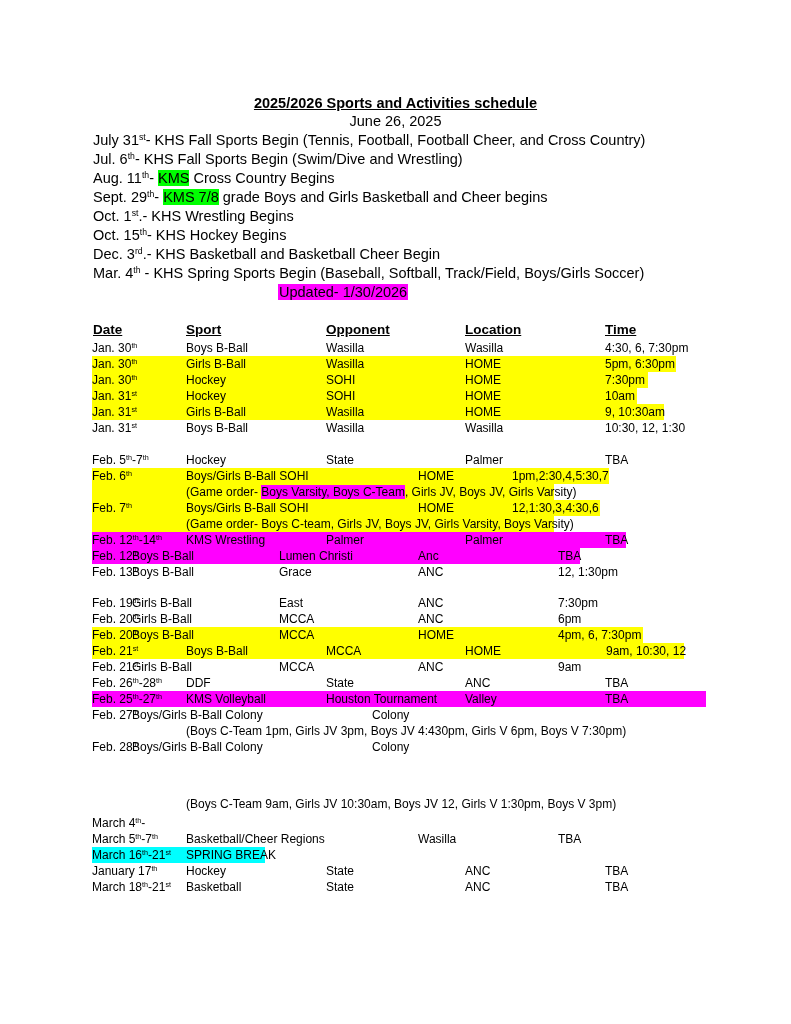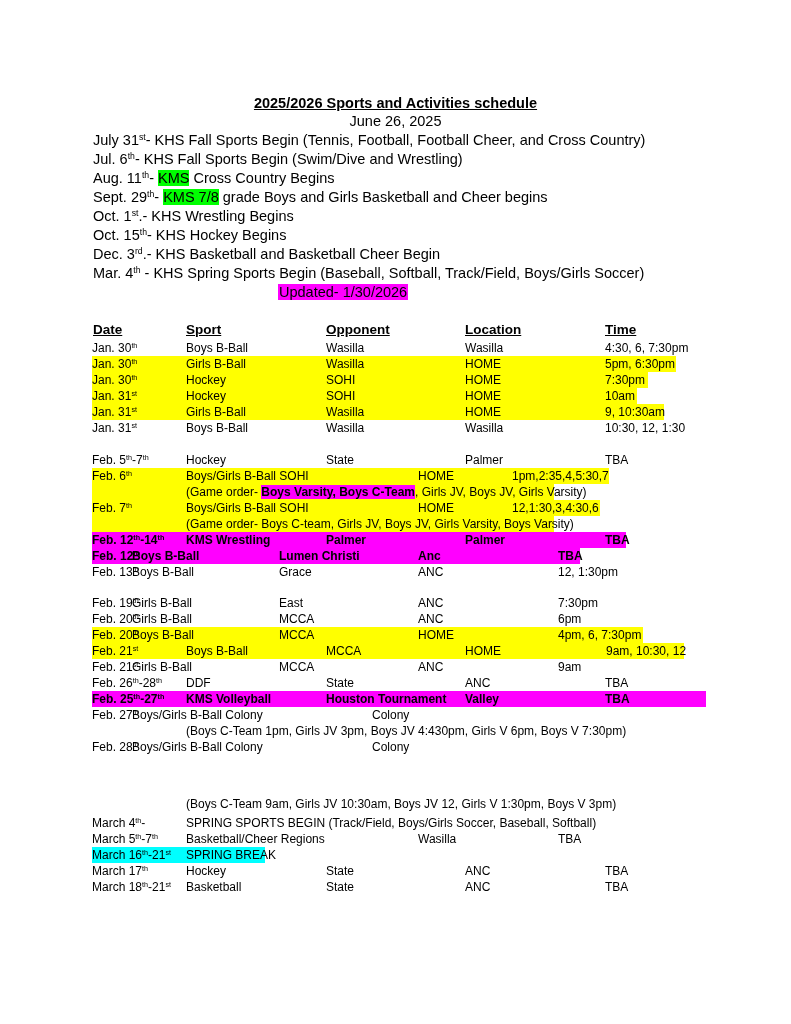--- a/index.html
+++ b/index.html
@@ -9,21 +9,21 @@
   .title { top:95px; left:0; width:791px; text-align:center; font-size:14.5px; font-weight:bold; text-decoration:underline; }
   .subtitle { top:113px; left:0; width:791px; text-align:center; font-size:14.5px; }
   .intro { left:93px; font-size:14.5px; }
   .updated { top:284px; left:278px; font-size:14.5px; background:#ff00ff; padding:0 1px; }
   .hl-green { background:#00ff00; }
   sup { font-size:0.6em; vertical-align:0.55em; line-height:0; }
   .hdr { top:322px; font-size:13.5px; font-weight:bold; text-decoration:underline; }
   .row { position:absolute; left:92px; height:16px; font-size:12px; line-height:16px; }
   .row .c { position:absolute; top:0; white-space:nowrap; }
   .bg-y { background:#ffff00; }
-  .bg-m { background:#ff00ff;font-weight:bold; }
+  .bg-m { background:#ff00ff; }
   .bg-c { background:#00ffff; }
 </style>
 </head>
 <body>
 
 <div class="abs title">2025/2026 Sports and Activities schedule</div>
 <div class="abs subtitle">June 26, 2025</div>
 
 <div class="abs intro" style="top:132px"><span>July 31</span><sup>st</sup><span>- </span><span>KHS Fall Sports Begin (Tennis, Football, Football Cheer, and Cross Country)</span></div>
 <div class="abs intro" style="top:151px"><span>Jul. 6</span><sup>th</sup><span>- </span><span>KHS Fall Sports Begin (Swim/Dive and Wrestling)</span></div>
@@ -90,21 +90,21 @@
   <span class="c" style="left:94px">Hockey</span>
   <span class="c" style="left:234px">State</span>
   <span class="c" style="left:373px">Palmer</span>
   <span class="c" style="left:513px">TBA</span>
 </div>
 
 <div class="row bg-y" style="top:468px;width:517px">
   <span class="c" style="left:0"><span>Feb. 6</span><sup>th</sup></span>
   <span class="c" style="left:94px">Boys/Girls B-Ball  SOHI</span>
   <span class="c" style="left:326px">HOME</span>
-  <span class="c" style="left:420px">1pm,2:35,4,5:30,7</span>
+  <span class="c" style="left:420px">1pm,2:30,4,5:30,7</span>
 </div>
 <div class="row bg-y" style="top:484px;width:462px">
   <span class="c" style="left:94px"><span>(Game order- </span><span class="bg-m">Boys Varsity, Boys C-Team</span><span>, Girls JV, Boys JV, Girls Varsity)</span></span>
 </div>
 
 <div class="row bg-y" style="top:500px;width:508px">
   <span class="c" style="left:0"><span>Feb. 7</span><sup>th</sup></span>
   <span class="c" style="left:94px">Boys/Girls B-Ball  SOHI</span>
   <span class="c" style="left:326px">HOME</span>
   <span class="c" style="left:420px">12,1:30,3,4:30,6</span>
@@ -198,34 +198,33 @@
   <span class="c" style="left:0"><span>Feb. 28</span><sup>th</sup></span>
   <span class="c" style="left:40px">Boys/Girls B-Ball  Colony</span>
   <span class="c" style="left:280px">Colony</span>
 </div>
 <div class="row" style="top:796px;width:540px">
   <span class="c" style="left:94px">(Boys C-Team 9am, Girls JV 10:30am, Boys JV 12, Girls V 1:30pm, Boys V 3pm)</span>
 </div>
 
 <div class="row" style="top:815px;width:540px">
   <span class="c" style="left:0"><span>March 4</span><sup>th</sup><span>-</span></span>
-  <span class="c" style="left:94px">SPRING SPORTS BEGIN (Track/Field, Boys/Girls Soccer, Baseball, Softball)</span>
 </div>
 <div class="row" style="top:831px;width:540px">
   <span class="c" style="left:0"><span>March 5</span><sup>th</sup><span>-7</span><sup>th</sup></span>
   <span class="c" style="left:94px">Basketball/Cheer Regions</span>
   <span class="c" style="left:326px">Wasilla</span>
   <span class="c" style="left:466px">TBA</span>
 </div>
 <div class="row bg-c" style="top:847px;width:173px">
   <span class="c" style="left:0"><span>March 16</span><sup>th</sup><span>-21</span><sup>st</sup></span>
   <span class="c" style="left:94px">SPRING BREAK</span>
 </div>
 <div class="row" style="top:863px;width:540px">
-  <span class="c" style="left:0"><span>March 17</span><sup>th</sup></span>
+  <span class="c" style="left:0"><span>January 17</span><sup>th</sup></span>
   <span class="c" style="left:94px">Hockey</span>
   <span class="c" style="left:234px">State</span>
   <span class="c" style="left:373px">ANC</span>
   <span class="c" style="left:513px">TBA</span>
 </div>
 <div class="row" style="top:879px;width:540px">
   <span class="c" style="left:0"><span>March 18</span><sup>th</sup><span>-21</span><sup>st</sup></span>
   <span class="c" style="left:94px">Basketball</span>
   <span class="c" style="left:234px">State</span>
   <span class="c" style="left:373px">ANC</span>

